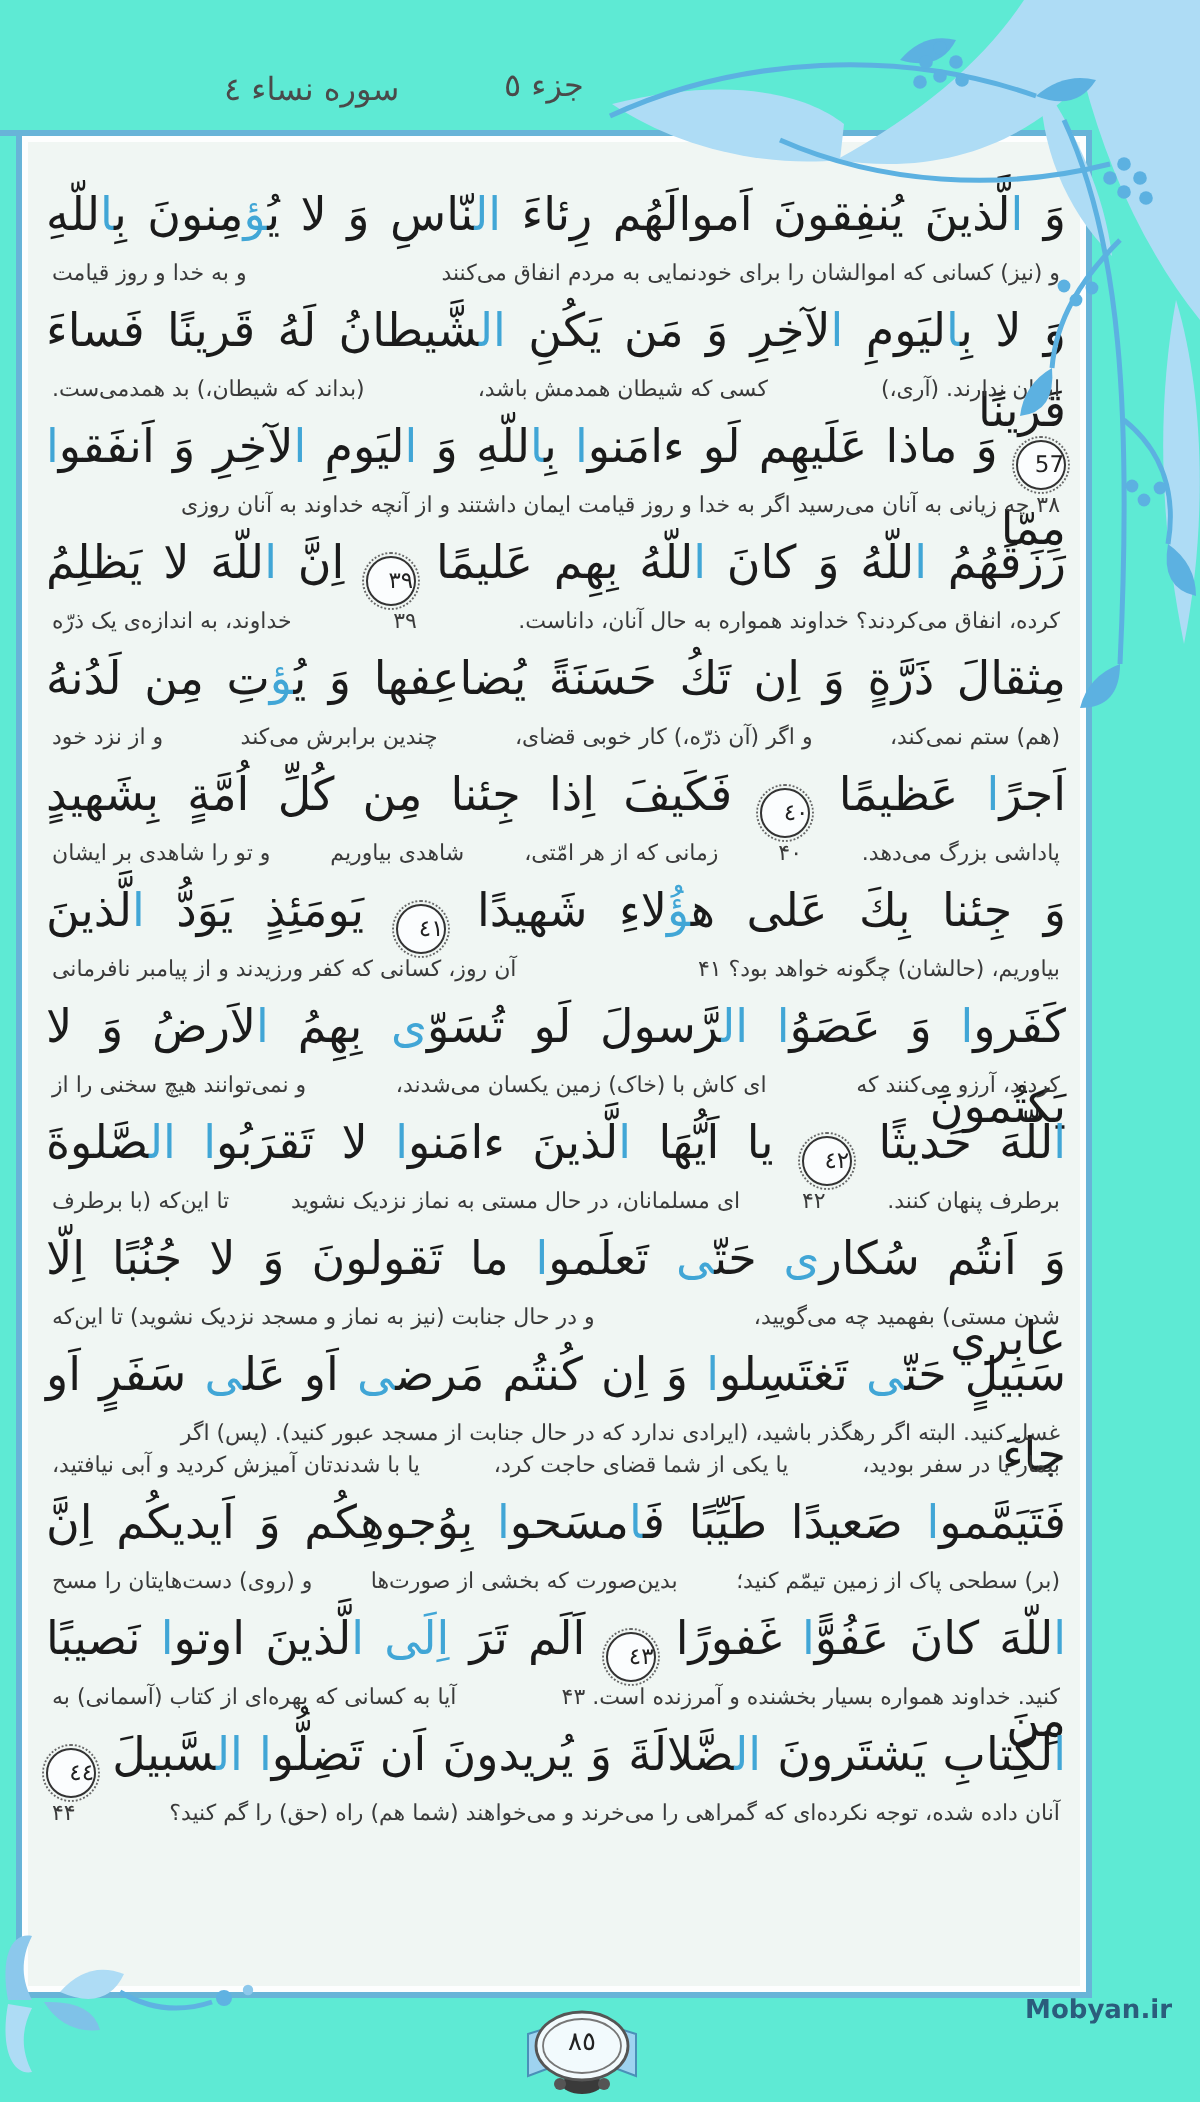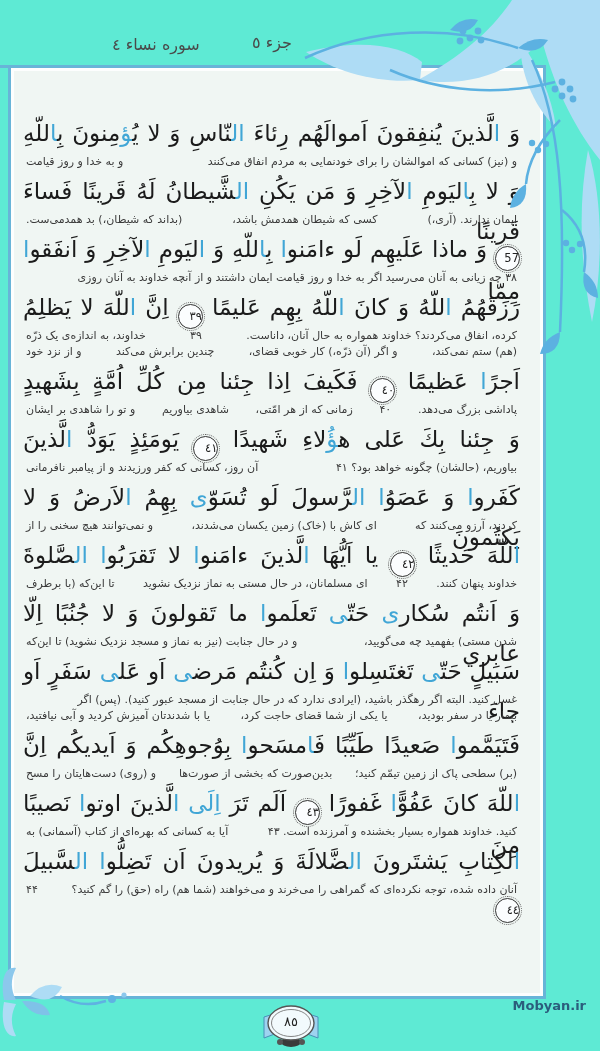--- a/index.html
+++ b/index.html
@@ -7,21 +7,21 @@
   .page{position:relative;width:600px;height:1051px;background:#5eead4;overflow:hidden;direction:rtl;}
   
   .hdr-label{position:absolute;font-size:16px;color:#4a4a4a;white-space:nowrap;}
   .hdr-juz{left:252px;top:33px;}
   .hdr-surah{left:112px;top:35px;}
   .top-rule-ext{position:absolute;left:0;top:65px;width:10px;height:3px;background:#68b4d8;}
   
   .frame{position:absolute;left:8px;top:65px;width:538px;height:934px;box-sizing:border-box;
          border:3px solid #68b4d8;background:#f0f6f3;
          box-shadow:inset 0 0 0 3px rgba(255,255,255,.85);}
-  .lines{position:absolute;left:12px;right:23px;top:20px;margin-top:25px;}
+  .lines{position:absolute;left:12px;right:10px;top:20px;}
   .a-line{direction:rtl;font-size:23px;color:#1b1b1b;height:42px;line-height:40px;
           text-align:justify;text-align-last:justify;white-space:normal;}
   .p-line{direction:rtl;display:flex;justify-content:space-between;height:16px;
           font-size:11px;line-height:13px;color:#3a3a3a;padding:0 3px;}
   .hl{color:#41a6d6;}
   .medallion{display:inline-block;width:23px;height:23px;border-radius:50%;
              border:1px solid #333;outline:1px dotted #666;outline-offset:1px;
              background:#fbfdfe;font-size:11.5px;line-height:22px;text-align:center;
              vertical-align:-5px;color:#222;}
   
@@ -59,20 +59,21 @@
         <div class="a-line"><span class="medallion">57</span> وَ ماذا عَلَيهِم لَو ءامَنو<span class="hl">ا</span> بِ<span class="hl">ا</span>للّهِ وَ <span class="hl">ا</span>ليَومِ <span class="hl">ا</span>لآخِرِ وَ اَنفَقو<span class="hl">ا</span> مِمّا</div>
         <div class="p-line">
           <span>۳۸ چه زیانی به آنان می‌رسید اگر به خدا و روز قیامت ایمان داشتند و از آنچه خداوند به آنان روزی</span>
         </div>
         <div class="a-line">رَزَقَهُمُ <span class="hl">ا</span>للّهُ وَ كانَ <span class="hl">ا</span>للّهُ بِهِم عَليمًا <span class="medallion">٣٩</span> اِنَّ <span class="hl">ا</span>للّهَ لا يَظلِمُ</div>
         <div class="p-line">
           <span>کرده، انفاق می‌کردند؟ خداوند همواره به حال آنان، داناست.</span>
           <span>۳۹</span>
           <span>خداوند، به اندازه‌ی یک ذرّه</span>
         </div>
+        <div class="a-line">مِثقالَ ذَرَّةٍ وَ اِن تَكُ حَسَنَةً يُضاعِفها وَ يُ<span class="hl">ؤ</span>تِ مِن لَدُنهُ</div>
         <div class="p-line">
           <span>(هم) ستم نمی‌کند،</span>
           <span>و اگر (آن ذرّه،) کار خوبی قضای،</span>
           <span>چندین برابرش می‌کند</span>
           <span>و از نزد خود</span>
         </div>
         <div class="a-line">اَجرً<span class="hl">ا</span> عَظيمًا <span class="medallion">٤٠</span> فَكَيفَ اِذا جِئنا مِن كُلِّ اُمَّةٍ بِشَهيدٍ</div>
         <div class="p-line">
           <span>پاداشی بزرگ می‌دهد.</span>
           <span>۴۰</span>
@@ -86,21 +87,21 @@
           <span>آن روز، کسانی که کفر ورزیدند و از پیامبر نافرمانی</span>
         </div>
         <div class="a-line">كَفَرو<span class="hl">ا</span> وَ عَصَوُ<span class="hl">ا</span> <span class="hl">ال</span>رَّسولَ لَو تُسَوّ<span class="hl">ى</span> بِهِمُ <span class="hl">ا</span>لاَرضُ وَ لا يَكتُمونَ</div>
         <div class="p-line">
           <span>کردند، آرزو می‌کنند که</span>
           <span>ای کاش با (خاک) زمین یکسان می‌شدند،</span>
           <span>و نمی‌توانند هیچ سخنی را از</span>
         </div>
         <div class="a-line"><span class="hl">ا</span>للّهَ حَديثًا <span class="medallion">٤٢</span> يا اَيُّهَا <span class="hl">ا</span>لَّذينَ ءامَنو<span class="hl">ا</span> لا تَقرَبُو<span class="hl">ا</span> <span class="hl">ال</span>صَّلوةَ</div>
         <div class="p-line">
-          <span>خداوند پنهان کنند.</span>
+          <span>برطرف پنهان کنند.</span>
           <span>۴۲</span>
           <span>ای مسلمانان، در حال مستی به نماز نزدیک نشوید</span>
           <span>تا این‌که (با برطرف</span>
         </div>
         <div class="a-line">وَ اَنتُم سُكار<span class="hl">ى</span> حَتّ<span class="hl">ى</span> تَعلَمو<span class="hl">ا</span> ما تَقولونَ وَ لا جُنُبًا اِلّا عابِري</div>
         <div class="p-line">
           <span>شدن مستی) بفهمید چه می‌گویید،</span>
           <span>و در حال جنابت (نیز به نماز و مسجد نزدیک نشوید) تا این‌که</span>
         </div>
         <div class="a-line">سَبيلٍ حَتّ<span class="hl">ى</span> تَغتَسِلو<span class="hl">ا</span> وَ اِن كُنتُم مَرض<span class="hl">ى</span> اَو عَل<span class="hl">ى</span> سَفَرٍ اَو جاءَ</div>

